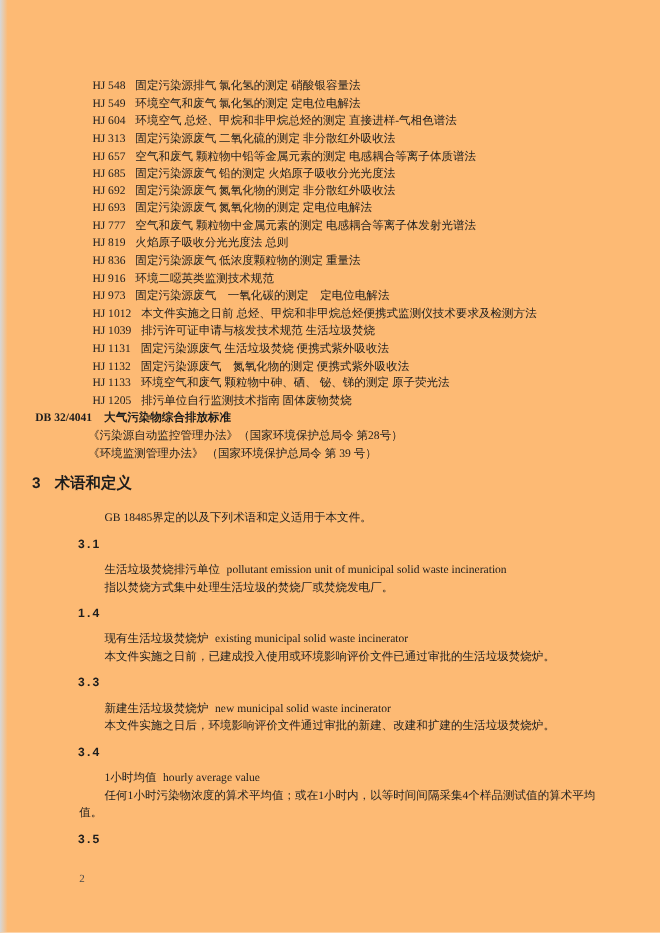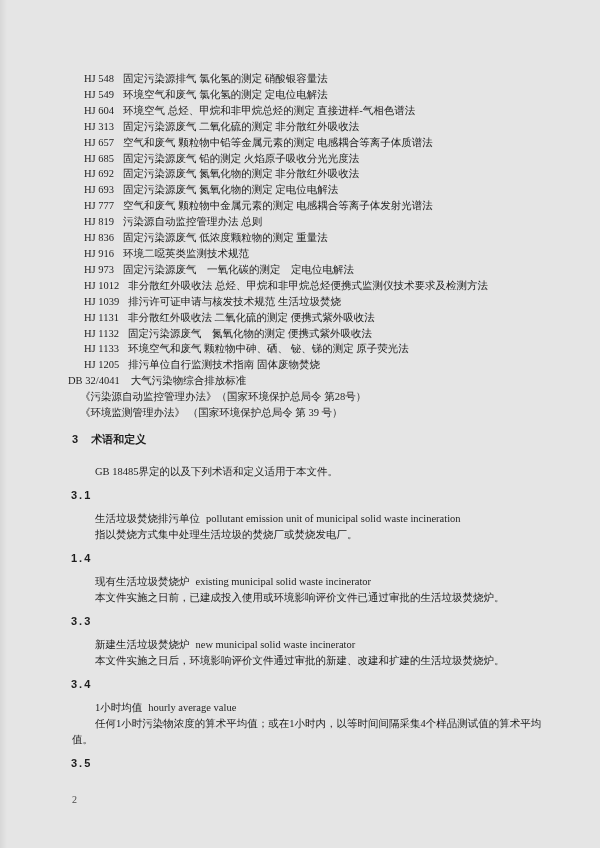--- a/index.html
+++ b/index.html
@@ -4,21 +4,21 @@
 <style>
   html, body {
     margin: 0;
     padding: 0;
     background: #ffffff;
   }
   .page {
     position: relative;
     width: 600px;
     height: 848px;
-    background: #e5e5e5;
+    background: #fdba74;
     overflow: hidden;
     font-family: "Liberation Serif", "DejaVu Serif", serif;
     color: #1d1d1d;
   }
   .scan-edge {
     position: absolute;
     left: 0; top: 0; bottom: 0;
     width: 7px;
     background: linear-gradient(to right, #d7d7d7, rgba(255,255,255,0));
   }
@@ -30,37 +30,38 @@
     padding-left: 84px;
     font-size: 10.5px;
     line-height: 15.9px;
     white-space: nowrap;
   }
   .ref-line .code {
     display: inline-block;
     margin-right: 9px;
   }
   .ref-line.db {
-    padding-left: 68px;
+    padding-left: 32px;
+    font-weight: bold;
   }
   .ref-line.db .code { margin-right: 11px; }
   .doc-line {
     margin: 0;
     padding-left: 80px;
     font-size: 10.5px;
     line-height: 15.9px;
     white-space: nowrap;
   }
   .sec-heading {
     font-family: "Liberation Sans", "DejaVu Sans", sans-serif;
     font-weight: bold;
-    font-size: 11px;
+    font-size: 14px;
     line-height: 16px;
     margin: 10px 0 17px 0;
-    padding-left: 72px;
+    padding-left: 29px;
   }
   .sec-heading .sec-num { margin-right: 13px; }
   .intro, .term-line, .def-line {
     margin: 0 0 0 72px;
     width: 472px;
     font-size: 10.5px;
     line-height: 16px;
     text-indent: 23px;
   }
   .term-line .term-en { margin-left: 6px; }
@@ -92,27 +93,27 @@
     <div id="ref-list">
         <p class="ref-line"><span class="code">HJ 548</span><span class="title">固定污染源排气 氯化氢的测定 硝酸银容量法</span></p>
         <p class="ref-line"><span class="code">HJ 549</span><span class="title">环境空气和废气 氯化氢的测定 定电位电解法</span></p>
         <p class="ref-line"><span class="code">HJ 604</span><span class="title">环境空气 总烃、甲烷和非甲烷总烃的测定 直接进样-气相色谱法</span></p>
         <p class="ref-line"><span class="code">HJ 313</span><span class="title">固定污染源废气 二氧化硫的测定 非分散红外吸收法</span></p>
         <p class="ref-line"><span class="code">HJ 657</span><span class="title">空气和废气 颗粒物中铅等金属元素的测定 电感耦合等离子体质谱法</span></p>
         <p class="ref-line"><span class="code">HJ 685</span><span class="title">固定污染源废气 铅的测定 火焰原子吸收分光光度法</span></p>
         <p class="ref-line"><span class="code">HJ 692</span><span class="title">固定污染源废气 氮氧化物的测定 非分散红外吸收法</span></p>
         <p class="ref-line"><span class="code">HJ 693</span><span class="title">固定污染源废气 氮氧化物的测定 定电位电解法</span></p>
         <p class="ref-line"><span class="code">HJ 777</span><span class="title">空气和废气 颗粒物中金属元素的测定 电感耦合等离子体发射光谱法</span></p>
-        <p class="ref-line"><span class="code">HJ 819</span><span class="title">污染源自动监控管理办法 总则</span></p>
+        <p class="ref-line"><span class="code">HJ 819</span><span class="title">火焰原子吸收分光光度法 总则</span></p>
         <p class="ref-line"><span class="code">HJ 836</span><span class="title">固定污染源废气 低浓度颗粒物的测定 重量法</span></p>
         <p class="ref-line"><span class="code">HJ 916</span><span class="title">环境二噁英类监测技术规范</span></p>
         <p class="ref-line"><span class="code">HJ 973</span><span class="title">固定污染源废气　一氧化碳的测定　定电位电解法</span></p>
-        <p class="ref-line"><span class="code">HJ 1012</span><span class="title">非分散红外吸收法 总烃、甲烷和非甲烷总烃便携式监测仪技术要求及检测方法</span></p>
+        <p class="ref-line"><span class="code">HJ 1012</span><span class="title">本文件实施之日前 总烃、甲烷和非甲烷总烃便携式监测仪技术要求及检测方法</span></p>
         <p class="ref-line"><span class="code">HJ 1039</span><span class="title">排污许可证申请与核发技术规范 生活垃圾焚烧</span></p>
-        <p class="ref-line"><span class="code">HJ 1131</span><span class="title">非分散红外吸收法 二氧化硫的测定 便携式紫外吸收法</span></p>
+        <p class="ref-line"><span class="code">HJ 1131</span><span class="title">固定污染源废气 生活垃圾焚烧 便携式紫外吸收法</span></p>
         <p class="ref-line"><span class="code">HJ 1132</span><span class="title">固定污染源废气　氮氧化物的测定 便携式紫外吸收法</span></p>
         <p class="ref-line"><span class="code">HJ 1133</span><span class="title">环境空气和废气 颗粒物中砷、硒、 铋、锑的测定 原子荧光法</span></p>
         <p class="ref-line"><span class="code">HJ 1205</span><span class="title">排污单位自行监测技术指南 固体废物焚烧</span></p>
       </div>
     <p class="ref-line db">
       <span class="code">DB 32/4041</span><span class="title">大气污染物综合排放标准</span>
     </p>
     <p class="doc-line">《污染源自动监控管理办法》（国家环境保护总局令 第28号）</p>
     <p class="doc-line">《环境监测管理办法》 （国家环境保护总局令 第 39 号）</p>
   </section>

